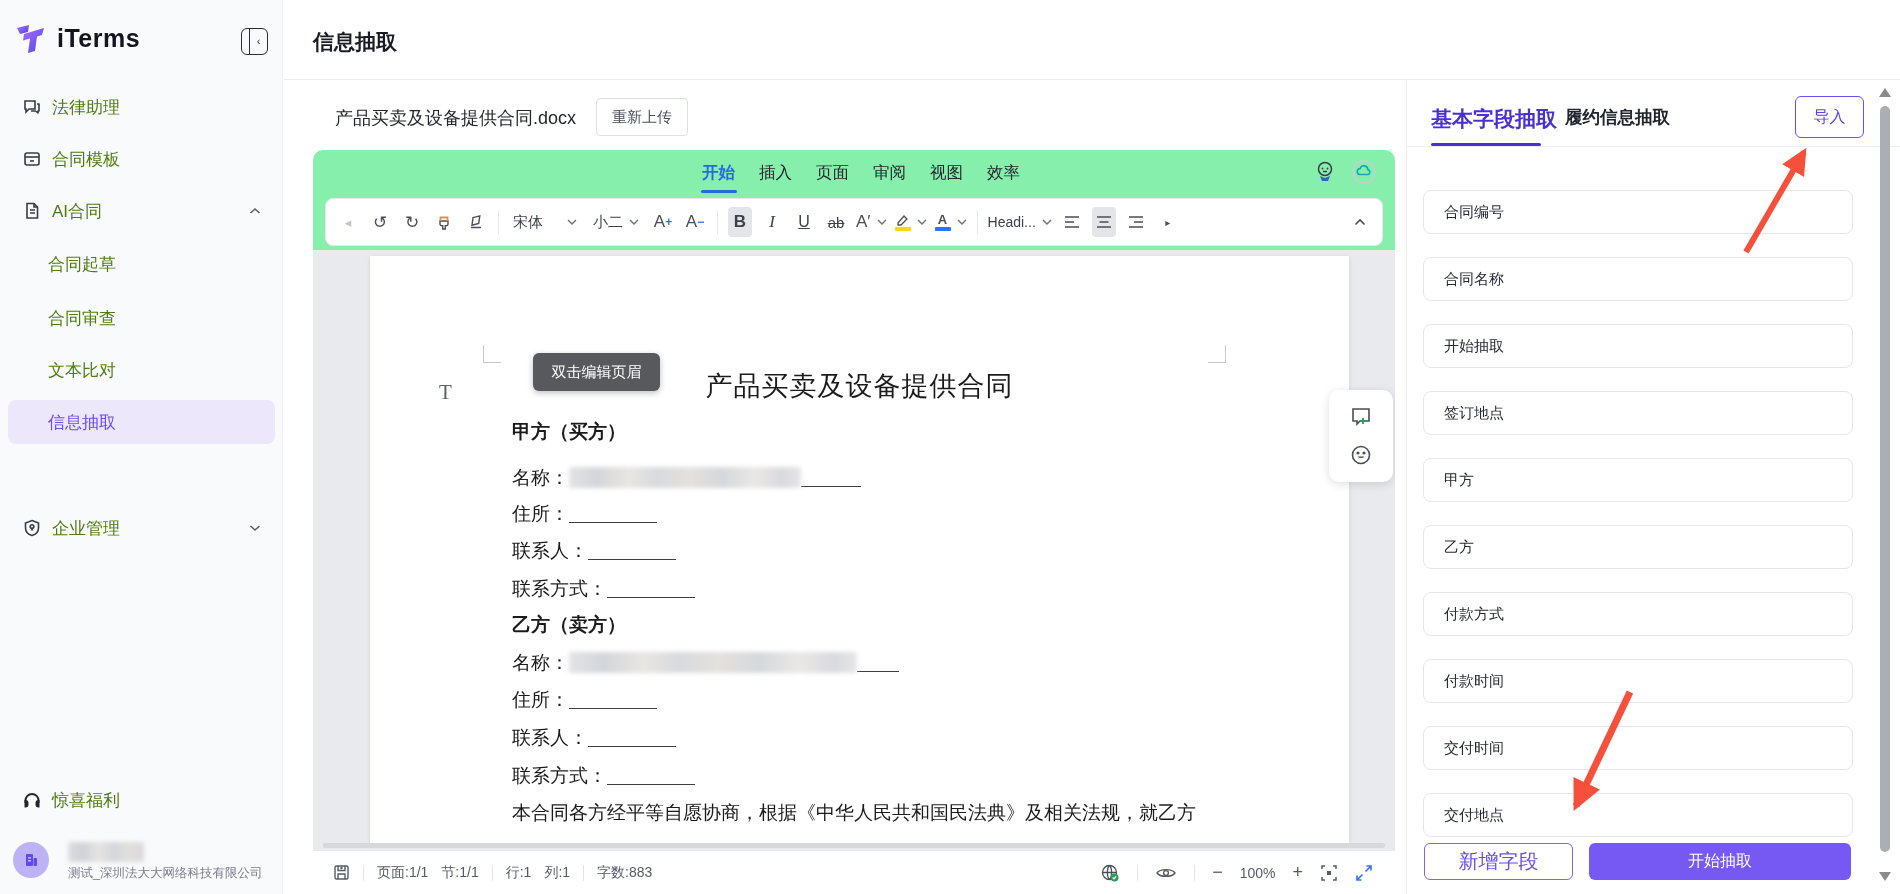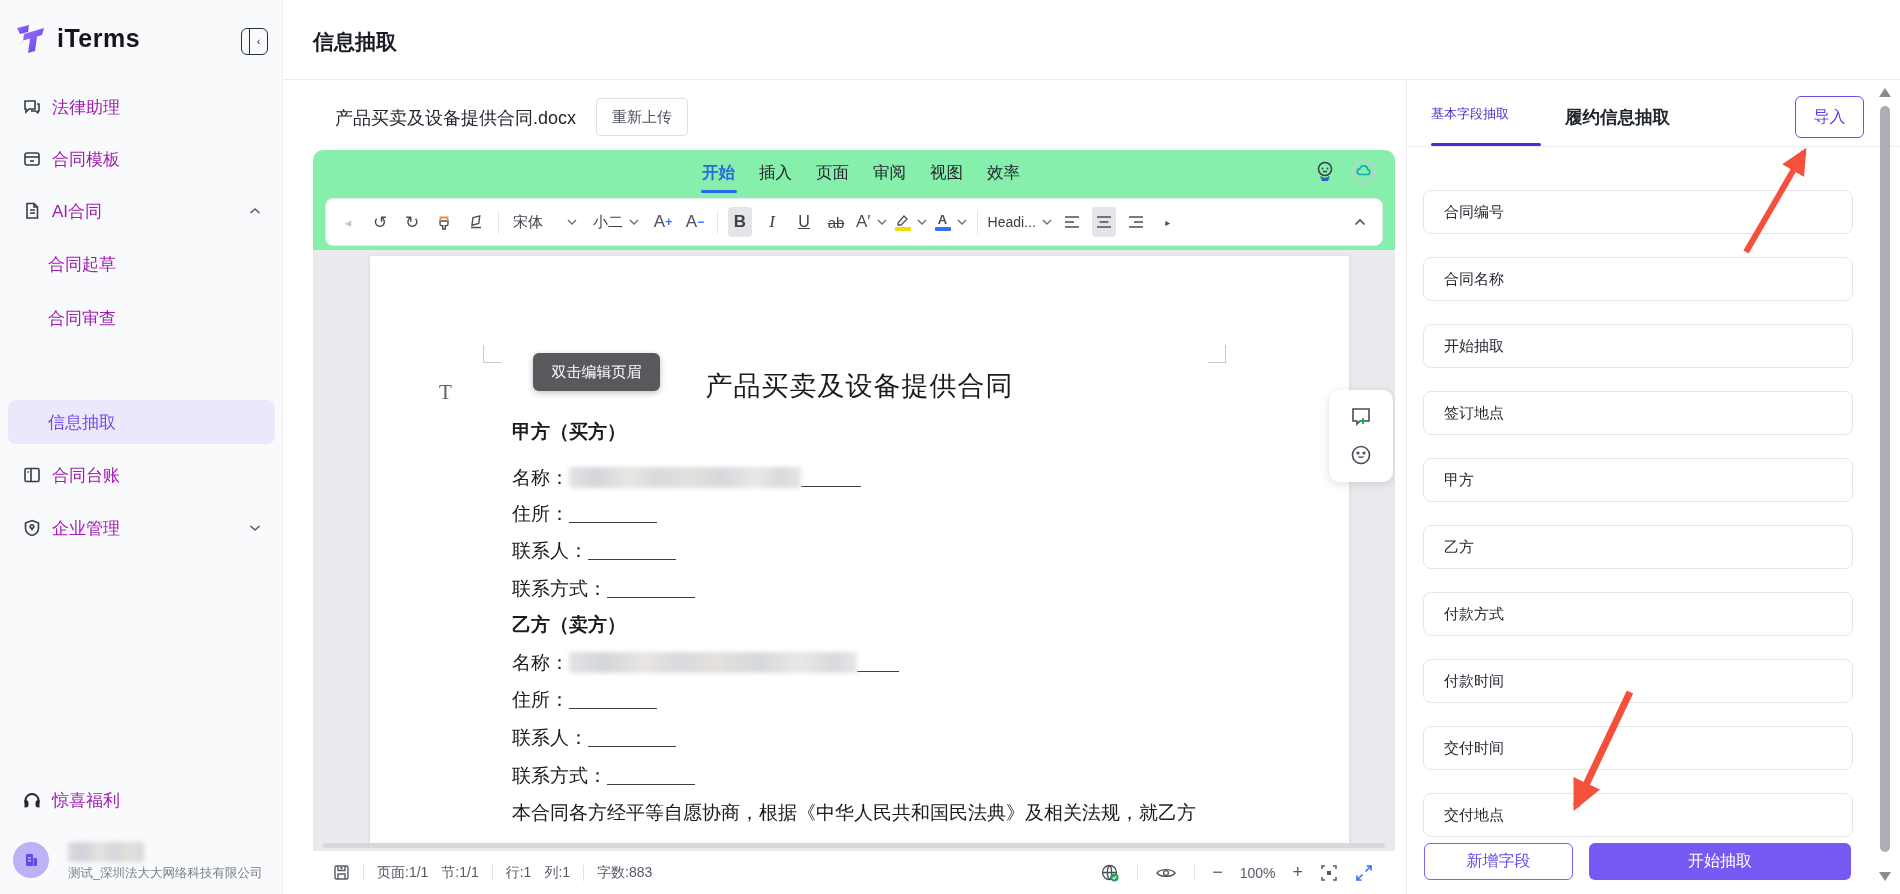--- a/index.html
+++ b/index.html
@@ -8,21 +8,21 @@
 
   
   .sidebar { position:absolute; left:0; top:0; width:283px; height:894px; background:#F9FAFC; border-right:1px solid #EEEEF2; }
   .logo-row { position:absolute; left:14px; top:22px; display:flex; align-items:center; gap:9px; }
   .brand { font-size:25px; font-weight:bold; color:#15151F; letter-spacing:0.5px; }
   .collapse-btn { position:absolute; right:14px; top:28px; width:27px; height:27px; border:1.8px solid #2A2E3C; border-radius:6px; display:flex; align-items:center; }
   .collapse-btn .bar { width:8px; height:100%; border-right:1.8px solid #2A2E3C; }
   .collapse-btn .chev { flex:1; display:flex; justify-content:center; color:#2A2E3C; font-size:11px; line-height:1; }
   .nav-item { position:absolute; left:8px; width:267px; height:44px; display:flex; align-items:center; padding-left:14px; border-radius:8px; cursor:pointer; }
   .nav-item .nicon { width:20px; height:20px; margin-right:10px; flex:0 0 auto; display:flex; align-items:center; justify-content:center; }
-  .nav-item .nlabel { font-size:17px; color:#a21caf; }
+  .nav-item .nlabel { font-size:17px; color:#4d7c0f; }
   .nav-item.sub { padding-left:40px; }
   .nav-item.active { background:#ECE7FB; }
   .nav-item.active .nlabel { color:#6C4CF1; }
   .nav-chevron { position:absolute; right:14px; top:50%; transform:translateY(-50%); }
   .user-row { position:absolute; left:13px; top:840px; width:260px; }
   .avatar { position:absolute; left:0; top:2px; width:36px; height:36px; border-radius:50%; background:#BDB2F5; display:flex; align-items:center; justify-content:center; }
   .user-blur { position:absolute; left:55px; top:2px; width:76px; height:20px; border-radius:3px;
       background:linear-gradient(90deg,#dcdce0,#cfd2d8 20%,#e7e4e0 40%,#d4d7db 60%,#e2dfdb 80%,#d8d9dd); filter:blur(2px); }
   .company { position:absolute; left:55px; top:25px; font-size:12.5px; color:#7A7E8A; white-space:nowrap; }
 
@@ -71,28 +71,28 @@
 
   .estatus { position:absolute; left:0; right:0; bottom:0; height:44px; background:#fff; border-top:1px solid #EAEBEE; display:flex; align-items:center; padding:0 20px; font-size:14px; color:#555B65; }
   .sleft { display:flex; align-items:center; gap:13px; }
   .ssep { width:1px; height:16px; background:#E3E4E8; }
   .sright { position:absolute; right:22px; display:flex; align-items:center; gap:17px; }
   .szoom { font-size:14px; color:#555B65; }
   .sbtn { cursor:pointer; display:flex; align-items:center; }
 
   
   .panel { position:absolute; left:1406px; top:80px; width:494px; height:814px; background:#fff; border-left:1px solid #EBECF0; }
-  .ptab1 { position:absolute; left:24px; top:25px; font-size:13px; font-weight:normal; color:#4A30D0; cursor:pointer; }
+  .ptab1 { position:absolute; left:24px; top:25px; font-size:21px; font-weight:bold; color:#4A30D0; cursor:pointer; }
   .ptab1::after { content:""; position:absolute; left:0; top:38px; width:110px; height:3px; border-radius:2px; background:#4A30D0; }
   .ptab2 { position:absolute; left:158px; top:25px; font-size:17.5px; font-weight:bold; color:#20242C; cursor:pointer; }
   .pdivider { position:absolute; left:0; top:66px; width:100%; height:1px; background:#EDEEF1; }
   .import-btn { position:absolute; left:388px; top:16px; width:69px; height:42px; border:1.5px solid #6A4EF0; border-radius:6px; background:#fff; color:#5B3FE8; font-size:16px; display:flex; align-items:center; justify-content:center; cursor:pointer; }
   .fieldlist { position:absolute; left:16px; top:110px; width:430px; }
   .fbox { width:430px; height:44px; border:1px solid #E4E6EB; border-radius:8px; margin-bottom:23px; display:flex; align-items:center; padding-left:20px; font-size:15px; color:#262A33; background:#fff; }
-  .add-btn { position:absolute; left:17px; top:763px; width:149px; height:37px; background:#fff; border:1.5px solid #7C62F5; border-radius:6px; color:#6A4EEC; font-size:16px; display:flex; align-items:center; justify-content:center; cursor:pointer; }
+  .add-btn { position:absolute; left:17px; top:763px; width:149px; height:37px; background:#fff; border:1.5px solid #7C62F5; border-radius:6px; color:#6A4EEC; font-size:20px; display:flex; align-items:center; justify-content:center; cursor:pointer; }
   .extract-btn { position:absolute; left:182px; top:763px; width:262px; height:37px; background:#7659F2; border:none; border-radius:6px; color:#fff; font-size:16px; display:flex; align-items:center; justify-content:center; cursor:pointer; }
 
   
   .vscroll-up { position:absolute; left:1879px; top:88px; width:0; height:0; border-left:6px solid transparent; border-right:6px solid transparent; border-bottom:9px solid #888B92; cursor:pointer; }
   .vscroll-thumb { position:absolute; left:1880px; top:106px; width:10px; height:746px; border-radius:5px; background:#ABAEB5; cursor:pointer; }
   .vscroll-down { position:absolute; left:1879px; top:872px; width:0; height:0; border-left:6px solid transparent; border-right:6px solid transparent; border-top:9px solid #888B92; cursor:pointer; }
 
   .arrows { position:absolute; left:0; top:0; width:1900px; height:894px; pointer-events:none; }
   svg.ic { display:block; }
 </style>
@@ -154,32 +154,25 @@
             <path d="M1.5 6 L6 2 L10.5 6"></path>
           </svg>
       </span>
     </div>
     <div class="nav-item sub" style="top:242px">
       <span class="nlabel">合同起草</span>
     </div>
     <div class="nav-item sub" style="top:296px">
       <span class="nlabel">合同审查</span>
     </div>
+    <div class="nav-item sub" style="top:348px">
+      <span class="nlabel">文本比对</span>
+    </div>
     <div class="nav-item sub active" style="top:400px">
       <span class="nlabel">信息抽取</span>
-    </div>
-    <div class="nav-item" style="top:453px">
-      <span class="nicon">
-        <svg class="ic" width="20" height="20" viewBox="0 0 20 20" fill="none" stroke="#383C48" stroke-width="1.6">
-          <rect x="3" y="3.5" width="14" height="13" rx="1.5"></rect>
-            <path d="M9 3.5 v13"></path>
-            <path d="M5.5 7 h1.5"></path>
-        </svg>
-      </span>
-      <span class="nlabel">合同台账</span>
     </div>
     <div class="nav-item" style="top:506px">
       <span class="nicon">
         <svg class="ic" width="20" height="20" viewBox="0 0 20 20" fill="none" stroke="#383C48" stroke-width="1.6">
           <path d="M10 2.5 L16.5 5 v5 c0 4-3 6.5-6.5 7.5 C6.5 16.5 3.5 14 3.5 10 v-5 z"></path>
           <circle cx="10" cy="8.5" r="1.8"></circle>
             <path d="M10 10.3 v2.2"></path>
         </svg>
       </span>
       <span class="nlabel">企业管理</span>

